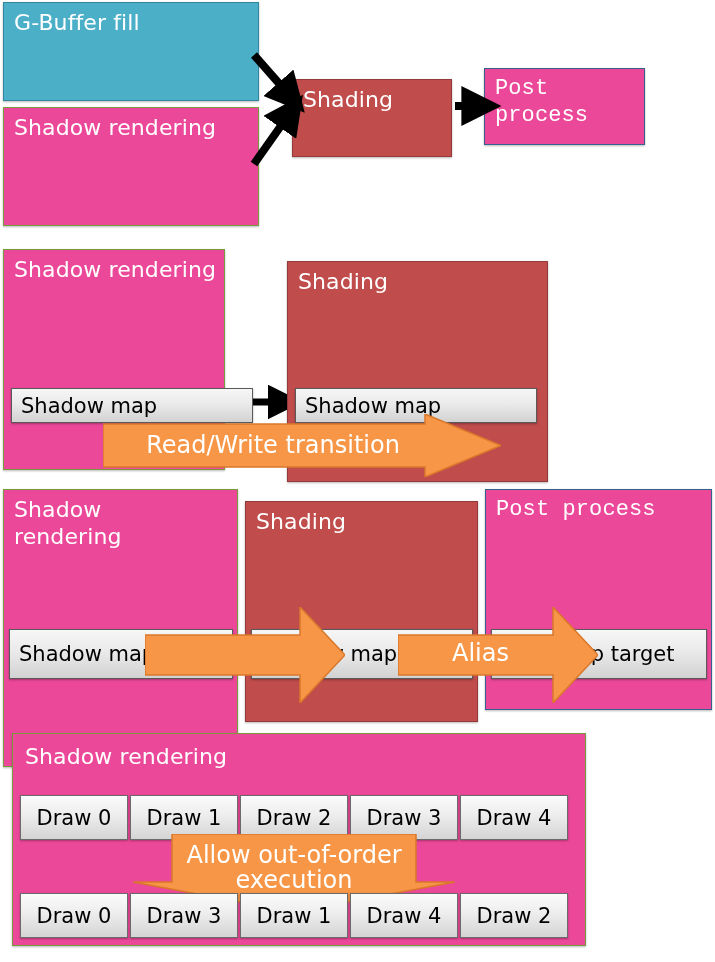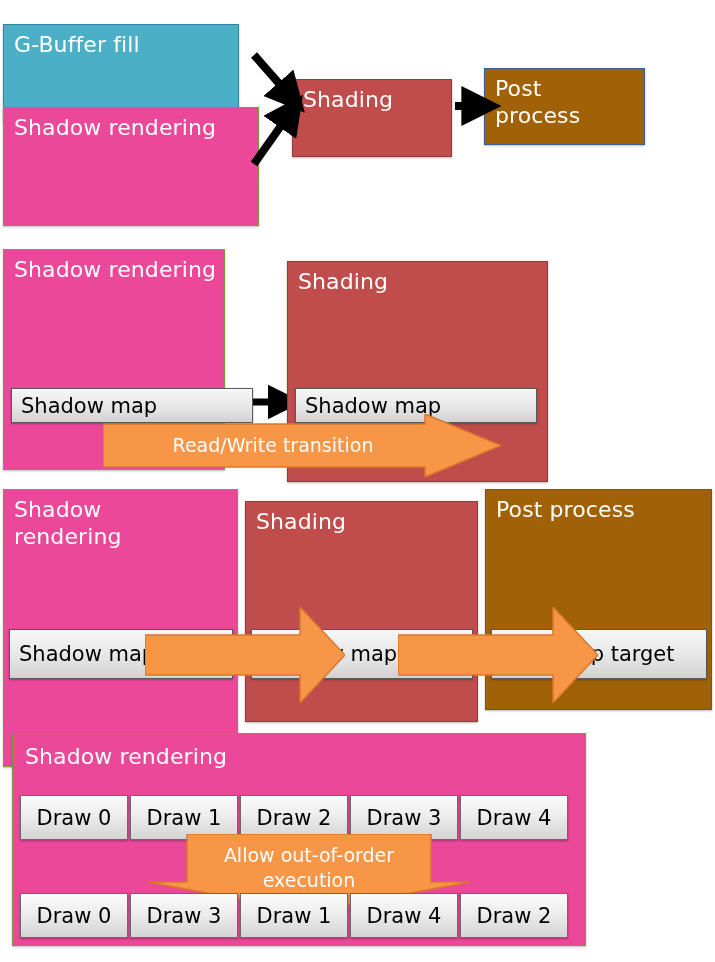--- a/index.html
+++ b/index.html
@@ -34,21 +34,21 @@
     font-size: 22px;
     line-height: 27px;
     left: 10px;
     top: 6px;
     white-space: pre-line;
     letter-spacing: 0.1px;
   }
 
   .pass-green  { background: #ec4899; border-color: #7a9a3e; }
   .pass-red    { background: #C04C4C; border-color: #953a3a; margin-top: 12px; }
-  .pass-blue   { background: #a16207; border-color: #36618f; }
+  .pass-blue   { background: #ec4899; border-color: #36618f; font-family: Liberation Mono, monospace; }
   .pass-teal   { background: #4BAFC8; border-color: #3286a0; }
 
   
   .res {
     position: absolute;
     box-sizing: border-box;
     background: linear-gradient(to bottom, #f6f6f6 0%, #eaeaea 45%, #d2d2d2 100%);
     border: 1px solid #5a5a5a;
     box-shadow: 0 1px 2px rgba(0,0,0,0.3);
     display: flex;
@@ -87,36 +87,36 @@
   }
 
   
   .oarrow {
     position: absolute;
   }
   .oarrow svg { display: block; }
   .oarrow-text {
     position: absolute;
     color: #ffffff;
-    font-size: 19px;
+    font-size: 24px;
     line-height: 25px;
     text-align: center;
     white-space: pre-line;
     width: 100%;
     left: 0;
   }
 </style>
 </head>
 <body>
 
 <div class="stage">
 
   <div>
 
-    <div class="box pass-teal" style="left:3px; top:2px; width:236px; height:99px;margin-top:22px;">
+    <div class="box pass-teal" style="left:3px; top:2px; width:256px; height:99px;">
       <div class="box-label">G-Buffer fill</div>
     </div>
 
     <div class="box pass-green" style="left:3px; top:107px; width:256px; height:119px;">
       <div class="box-label">Shadow rendering</div>
     </div>
 
     <div class="box pass-red" style="left:292px; top:67px; width:160px; height:78px;">
       <div class="box-label">Shading</div>
     </div>
@@ -194,20 +194,21 @@
     <div class="oarrow" style="left:145px; top:607px; width:200px; height:96px;">
       <svg viewBox="0 0 200 96" width="200" height="96">
         <path d="M0,28 L155,28 L155,0 L200,48 L155,96 L155,68 L0,68 Z" fill="#F79646" stroke="#d9772b" stroke-width="1.5"></path>
       </svg>
     </div>
 
     <div class="oarrow" style="left:398px; top:607px; width:200px; height:96px;">
       <svg viewBox="0 0 200 96" width="200" height="96">
         <path d="M0,28 L155,28 L155,0 L200,48 L155,96 L155,68 L0,68 Z" fill="#F79646" stroke="#d9772b" stroke-width="1.5"></path>
       </svg>
+      <div class="oarrow-text" style="top:34px; width:165px;">Alias</div>
     </div>
   </div>
 
   <div>
 
     <div class="box pass-green" style="left:12px; top:733px; width:574px; height:213px;">
       <div class="box-label" style="left:12px; top:9px;">Shadow rendering</div>
     </div>
 
     <div class="draw" style="left:20px; top:795px; width:108px; height:45px;">
@@ -219,21 +220,21 @@
     <div class="draw" style="left:240px; top:795px; width:108px; height:45px;">
       <span>Draw 2</span>
     </div>
     <div class="draw" style="left:350px; top:795px; width:108px; height:45px;">
       <span>Draw 3</span>
     </div>
     <div class="draw" style="left:460px; top:795px; width:108px; height:45px;">
       <span>Draw 4</span>
     </div>
 
-    <div class="oarrow" style="left:148px; top:834px; width:322px; height:78px;">
+    <div class="oarrow" style="left:133px; top:834px; width:322px; height:78px;">
       <svg viewBox="0 0 322 78" width="322" height="78">
         <path d="M39,0 L283,0 L283,48 L322,48 L161,78 L0,48 L39,48 Z" fill="#F79646" stroke="#d9772b" stroke-width="1.5"></path>
       </svg>
       <div class="oarrow-text" style="top:9px;">Allow out-of-order
 execution</div>
     </div>
 
     <div class="draw" style="left:20px; top:893px; width:108px; height:45px;">
       <span>Draw 0</span>
     </div>

